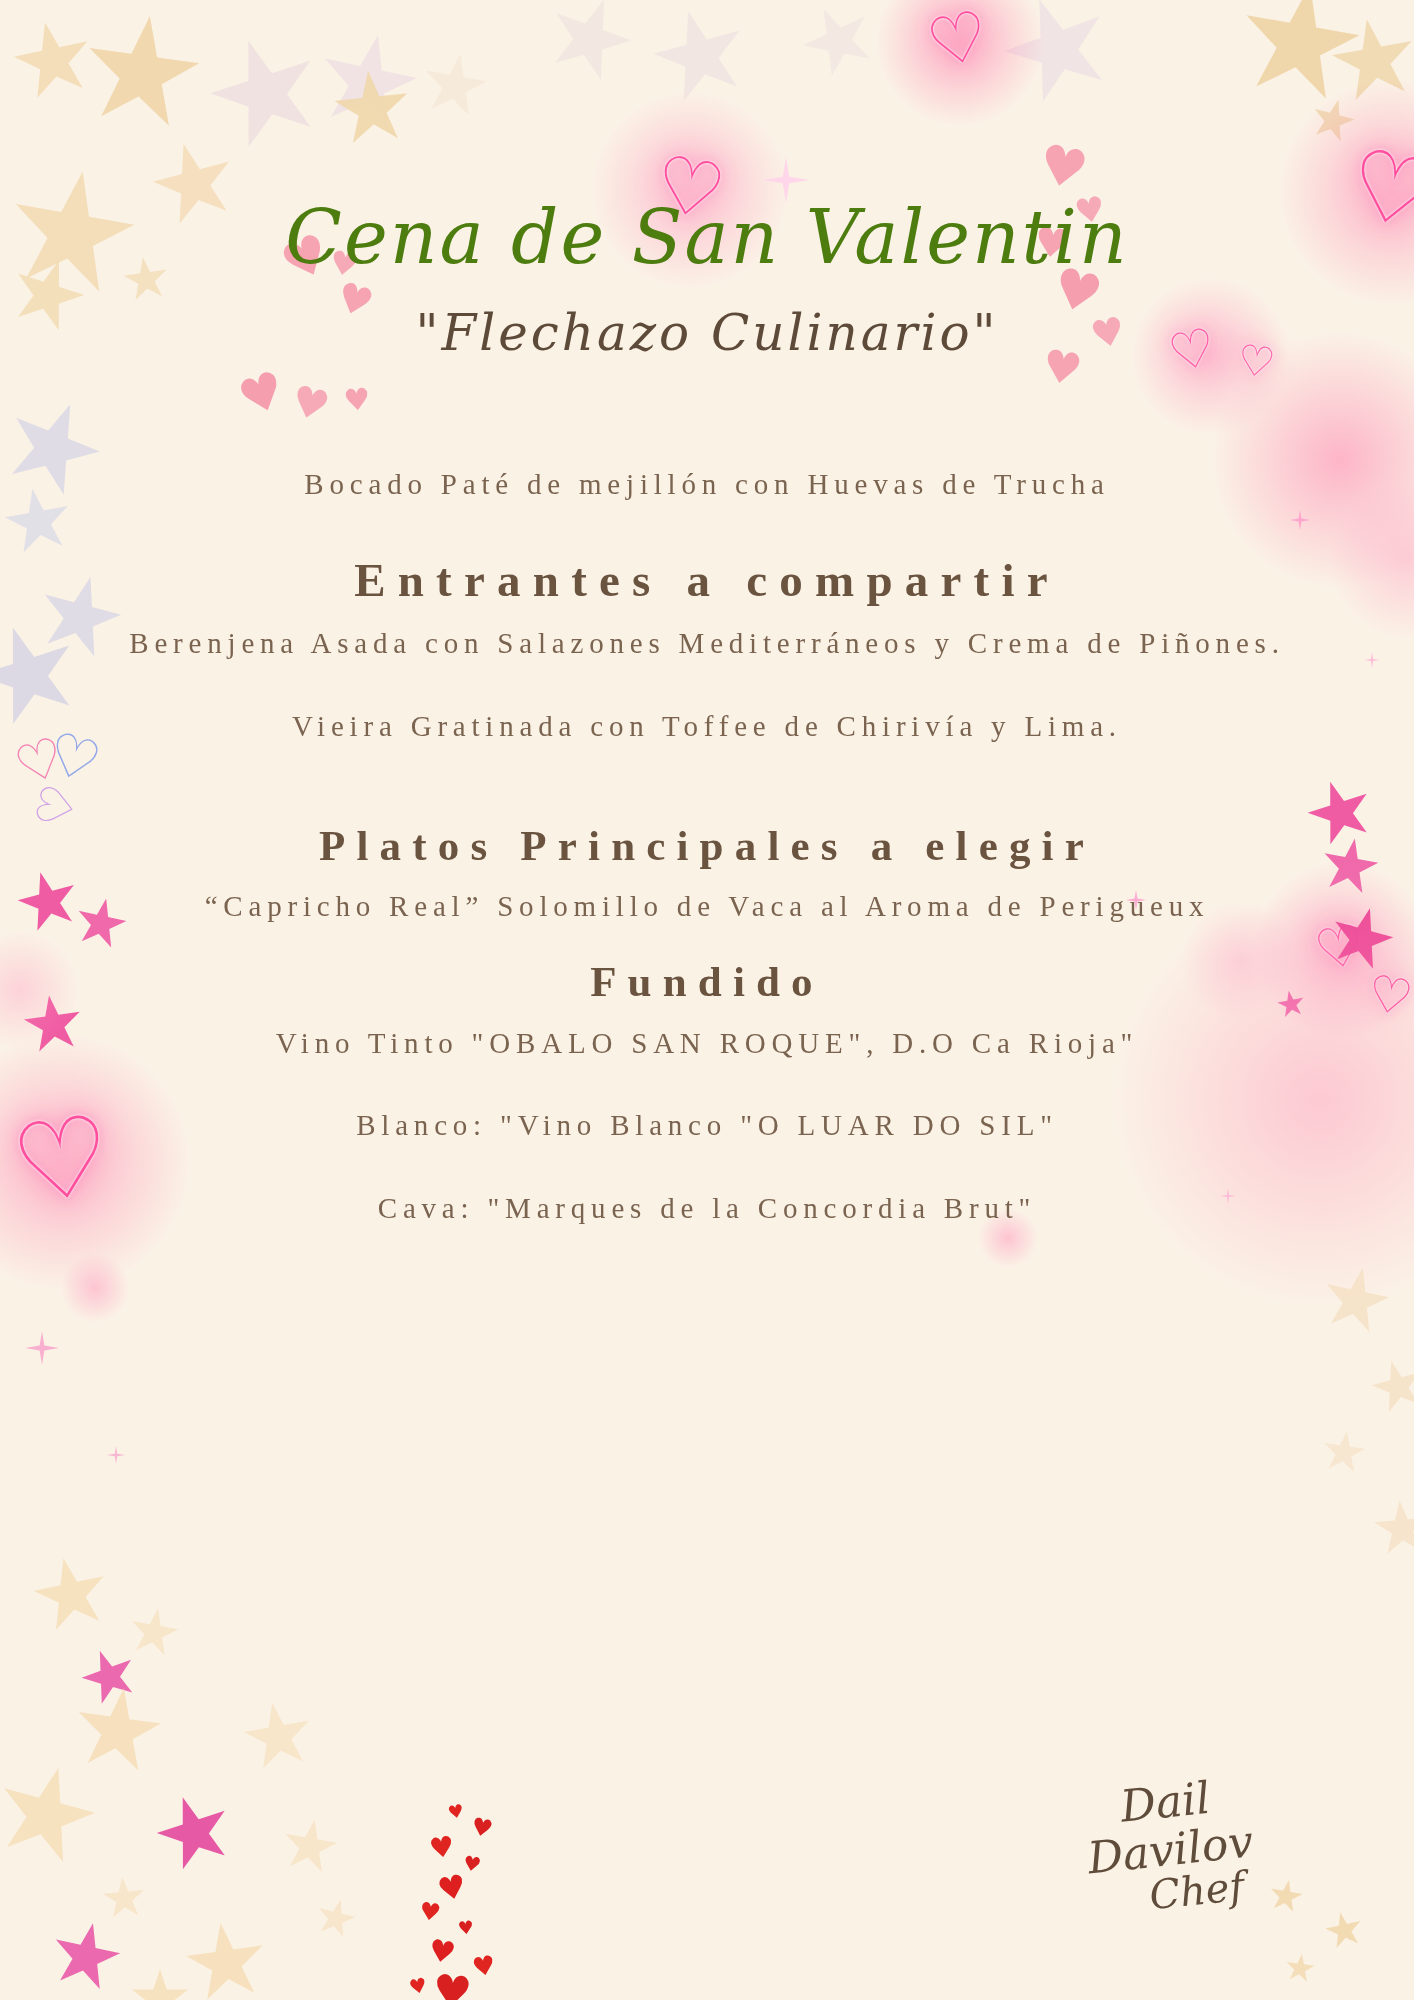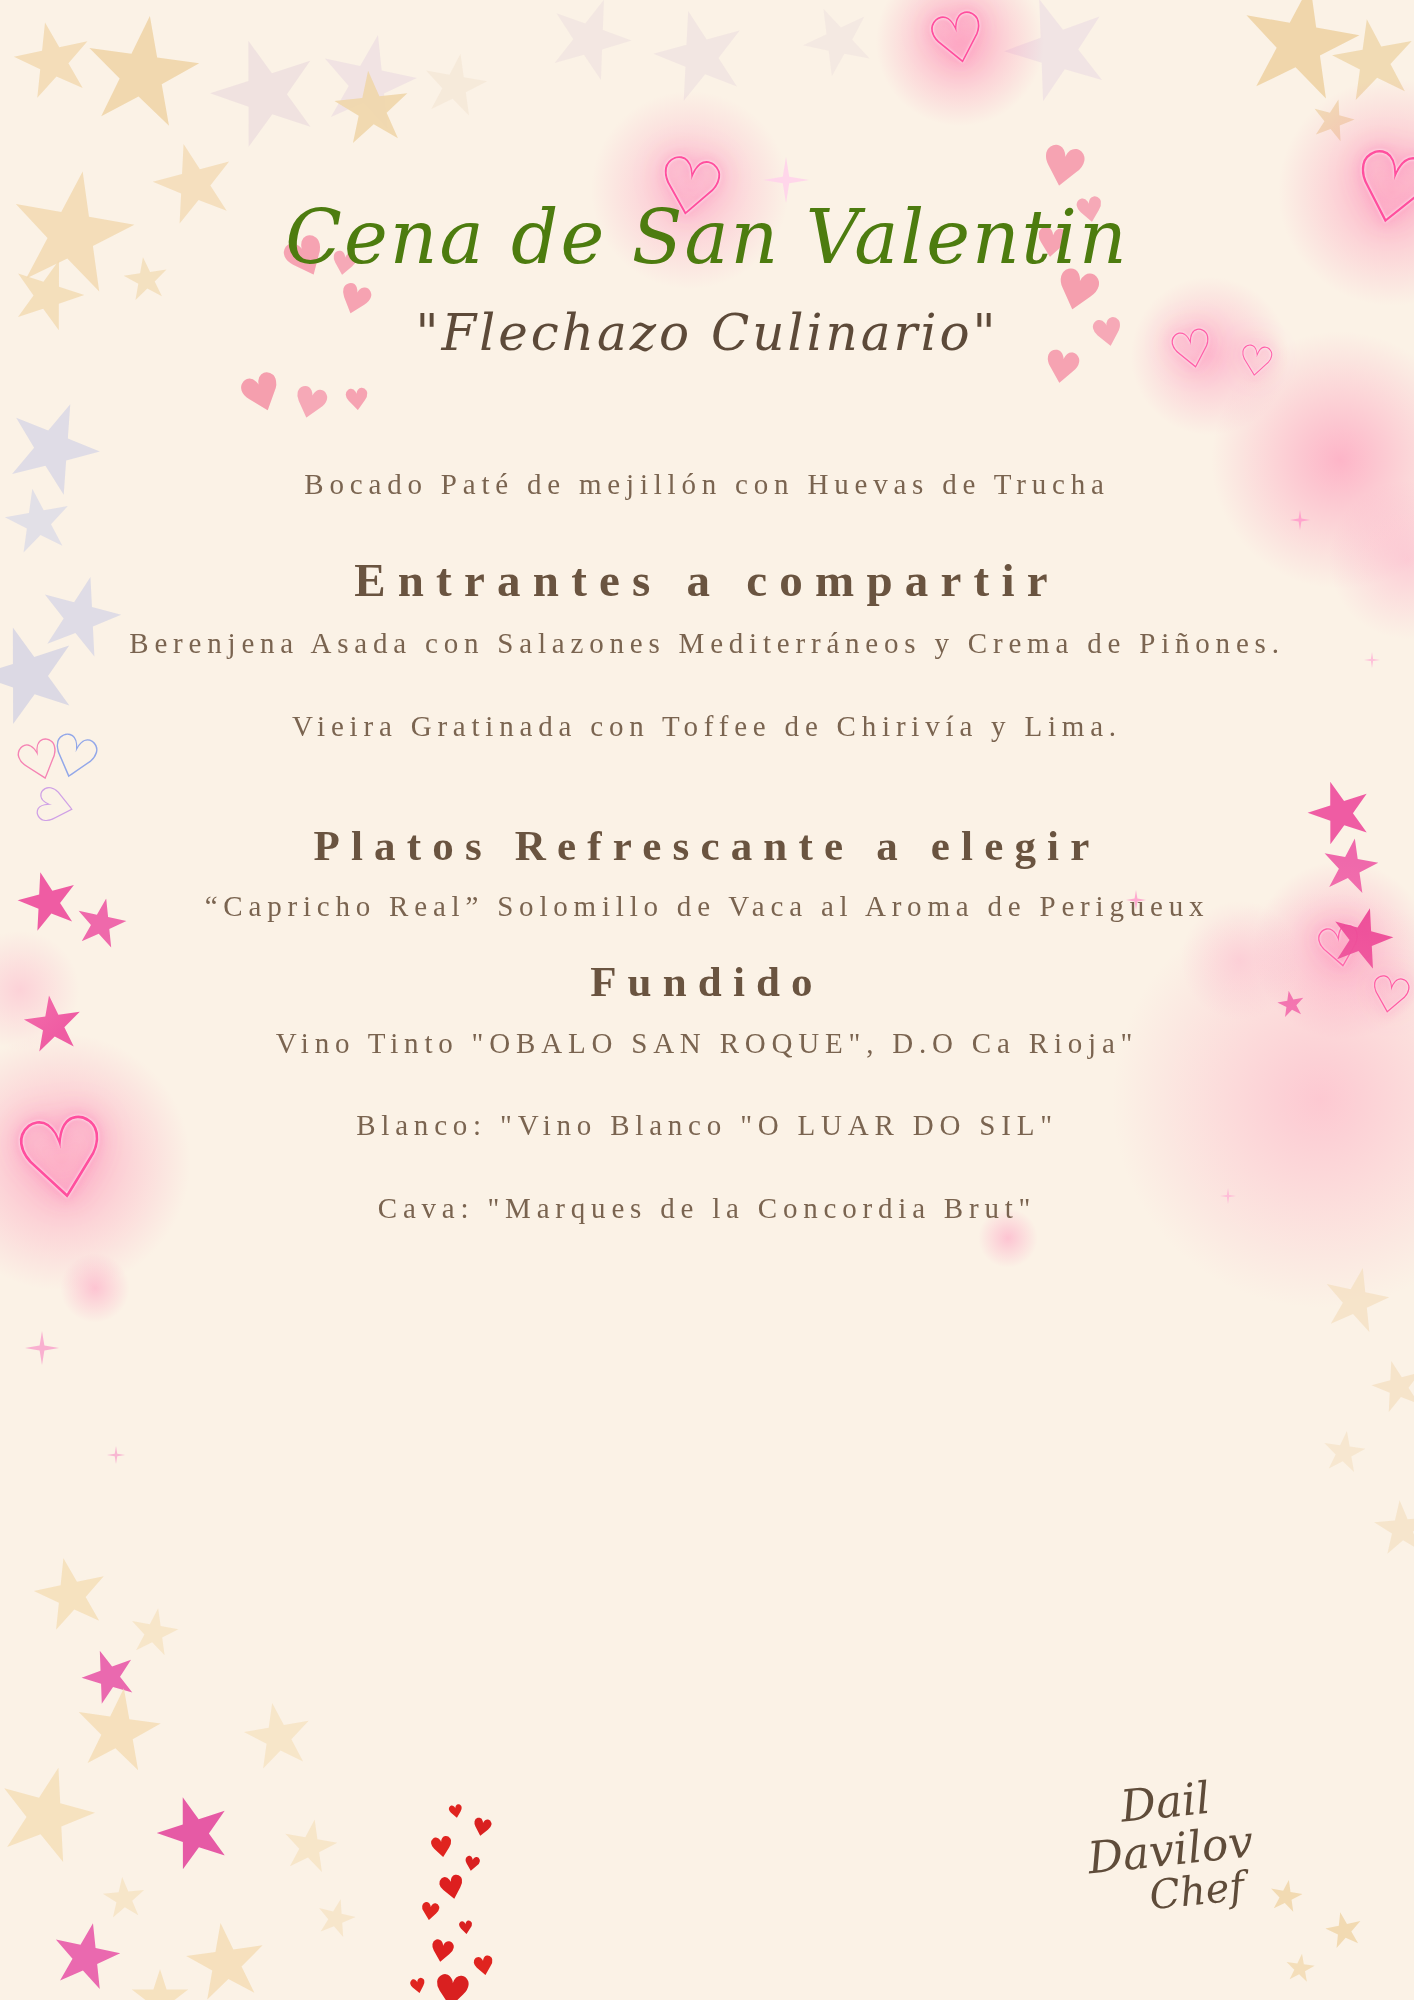--- a/index.html
+++ b/index.html
@@ -192,21 +192,21 @@
     <div class="sections">
         <section class="menu-section h-sm">
           <p class="sec-item">Bocado Paté de mejillón con Huevas de Trucha</p>
         </section>
         <section class="menu-section h-lg">
           <h3 class="sec-heading">Entrantes a compartir</h3>
           <p class="sec-item">Berenjena Asada con Salazones Mediterráneos y Crema de Piñones.</p>
           <p class="sec-item">Vieira Gratinada con Toffee de Chirivía y Lima.</p>
         </section>
         <section class="menu-section h-md">
-          <h3 class="sec-heading">Platos Refrescante a elegir</h3>
+          <h3 class="sec-heading">Platos Principales a elegir</h3>
           <p class="sec-item">“Capricho Real” Solomillo de Vaca al Aroma de Perigueux</p>
         </section>
         <section class="menu-section h-md">
           <h3 class="sec-heading">Fundido</h3>
           <p class="sec-item">Vino Tinto "OBALO SAN ROQUE", D.O Ca Rioja"</p>
           <p class="sec-item">Blanco: "Vino Blanco "O LUAR DO SIL"</p>
           <p class="sec-item">Cava: "Marques de la Concordia Brut"</p>
         </section>
       </div>
   </div>

